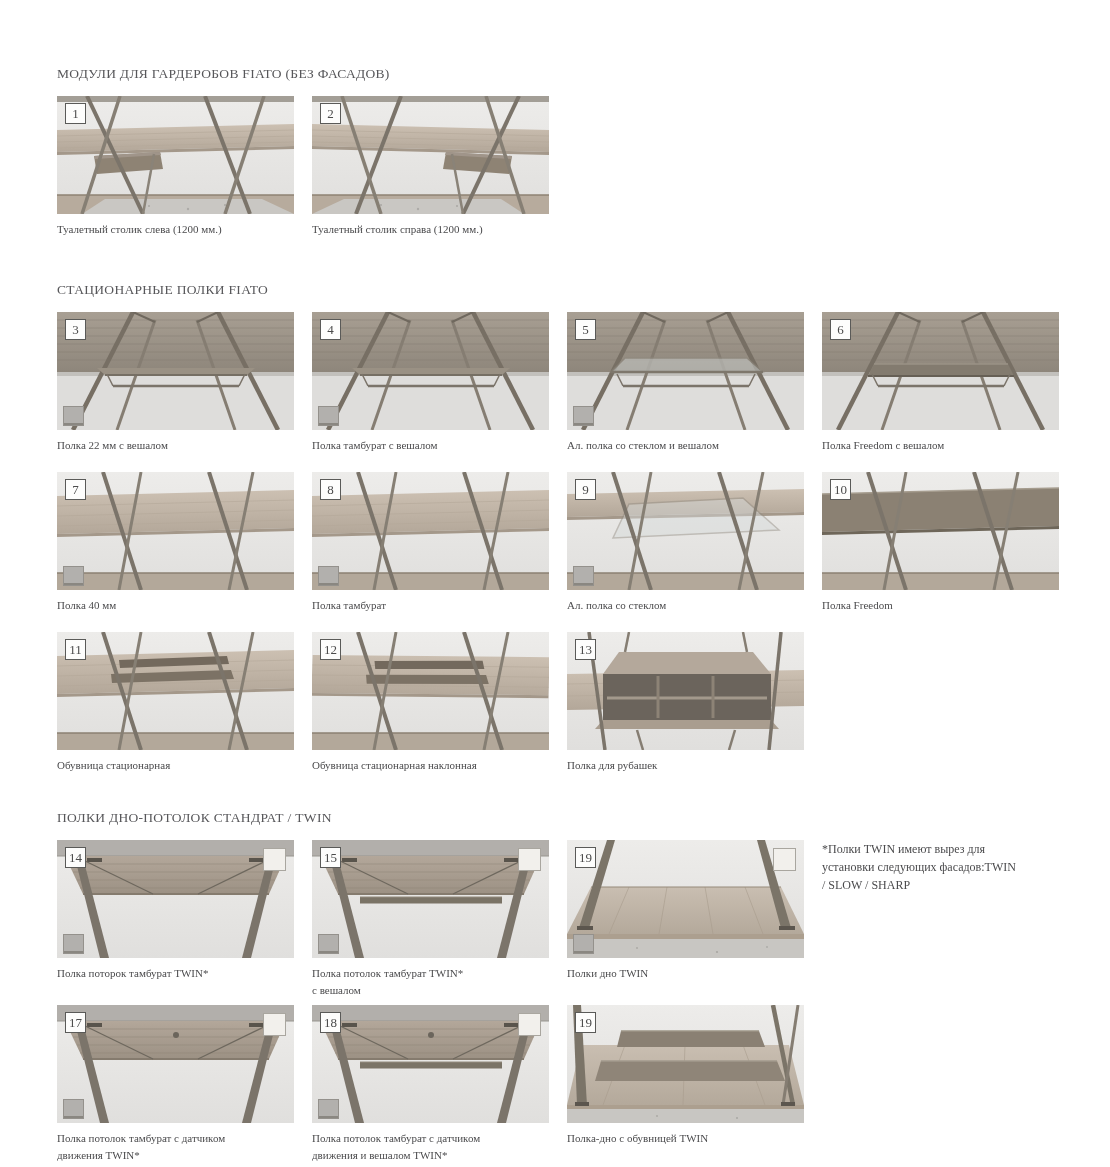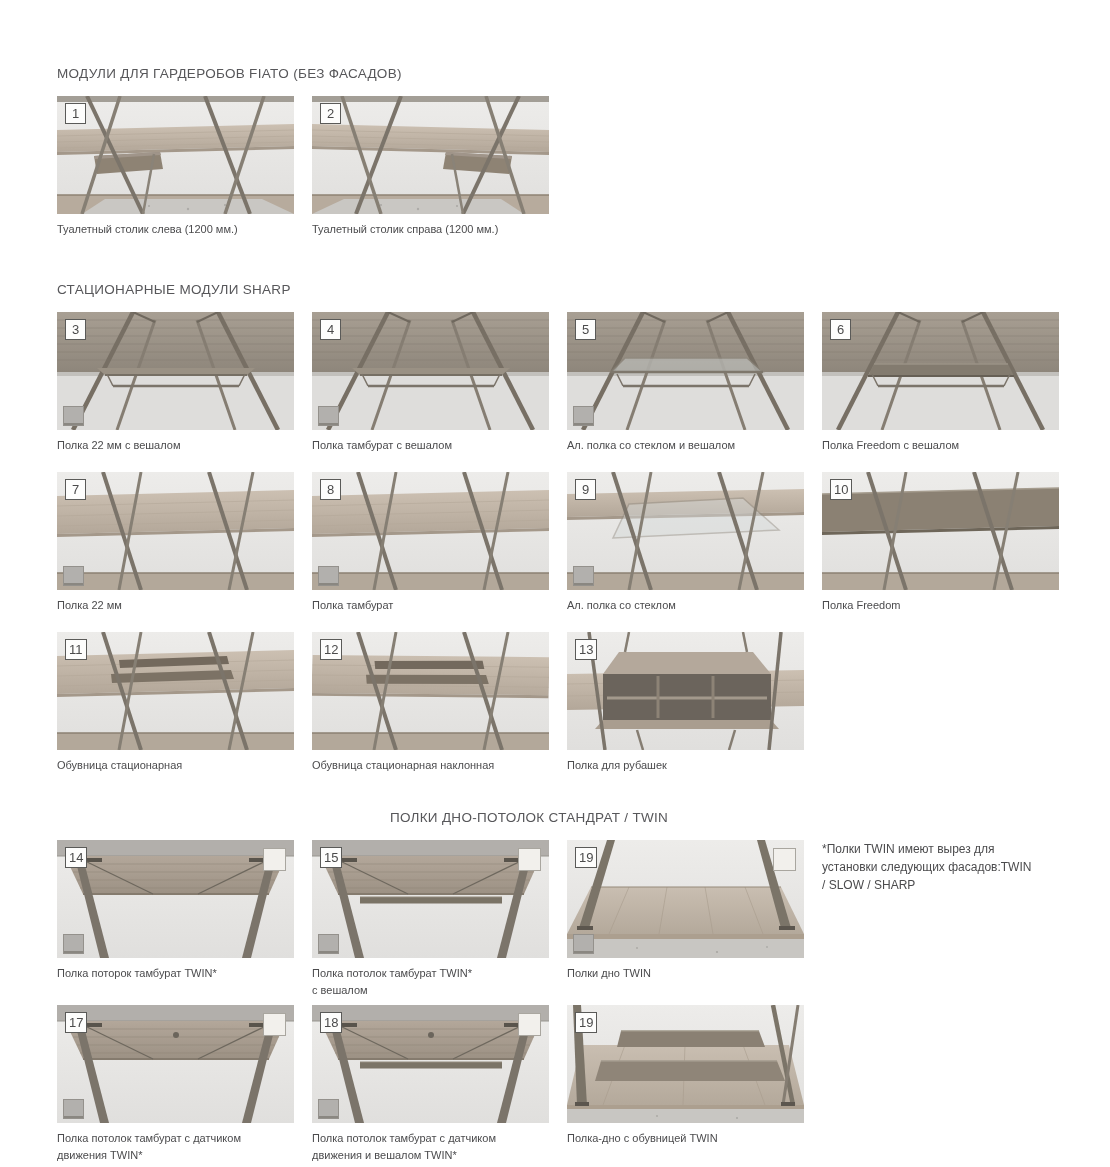--- a/index.html
+++ b/index.html
@@ -2,29 +2,29 @@
 <html lang="ru"><head>
 <meta charset="utf-8">
 <style>
   * { margin:0; padding:0; box-sizing:border-box; }
   html,body { background:#ffffff; }
   body {
     width:1110px; height:1167px; overflow:hidden;
     font-family:"Liberation Sans", sans-serif;
     color:#4b4b4d;
   }
-  .page { position:relative; width:1052px; height:1167px; background:#fff; }
+  .page { position:relative; width:1052px; height:1167px; background:#fff;font-family:Liberation Serif, serif; }
   .content { padding:66px 51px 0 57px; }
 
   .sec-h {
     font-size:13.5px; font-weight:400; letter-spacing:.3px;
     color:#57575a; line-height:16px; margin:0 0 14px 0;
   }
   .sec-h.m2 { margin-top:44px; }
-  .sec-h.m3 { margin-top:36px;text-align:center; }
+  .sec-h.m3 { margin-top:36px; }
 
   .grid {
     display:grid;
     grid-template-columns:repeat(4,237px);
     column-gap:18px;
   }
   .grid.g2 { row-gap:18px; }
   .grid.g3 { row-gap:6px; }
 
   .card { width:237px; }
@@ -340,21 +340,21 @@
         <div class="thumb">
           <svg class="scene" viewBox="0 0 237 118" preserveAspectRatio="none">
               <use href="#sc-desk" transform="translate(237,0) scale(-1,1)"></use>
             </svg>
           <div class="badge">2</div>
         </div>
         <div class="cap">Туалетный столик справа (1200 мм.)</div>
       </div>
     </div>
 
-    <h2 class="sec-h m2">СТАЦИОНАРНЫЕ МОДУЛИ SHARP</h2>
+    <h2 class="sec-h m2">СТАЦИОНАРНЫЕ ПОЛКИ FIATO</h2>
     <div class="grid g2">
 
       <div class="card">
         <div class="thumb">
           <svg class="scene" viewBox="0 0 237 118" preserveAspectRatio="none">
               <use href="#sc-ceil-wood"></use>
             </svg>
           <div class="badge">3</div>
           <div class="sq-gray"></div>
         </div>
@@ -394,21 +394,21 @@
       </div>
 
       <div class="card">
         <div class="thumb">
           <svg class="scene" viewBox="0 0 237 118" preserveAspectRatio="none">
               <use href="#sc-band-wood"></use>
             </svg>
           <div class="badge">7</div>
           <div class="sq-gray"></div>
         </div>
-        <div class="cap">Полка 22 мм</div>
+        <div class="cap">Полка 40 мм</div>
       </div>
 
       <div class="card">
         <div class="thumb">
           <svg class="scene" viewBox="0 0 237 118" preserveAspectRatio="none">
               <use href="#sc-band-wood"></use>
             </svg>
           <div class="badge">8</div>
           <div class="sq-gray"></div>
         </div>

